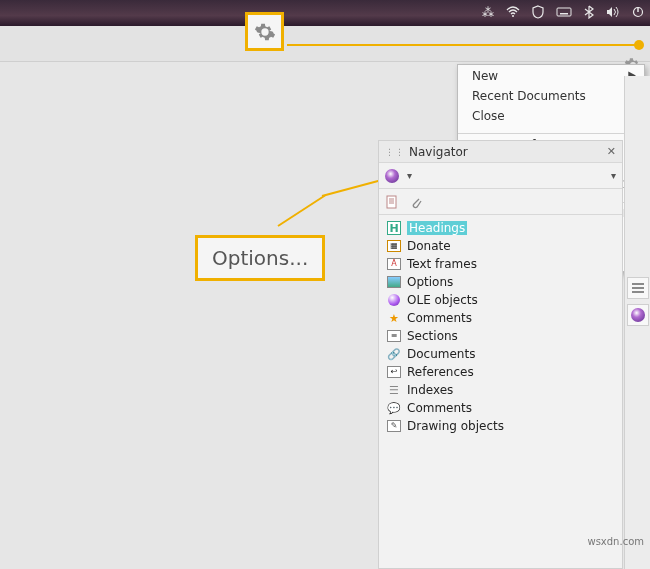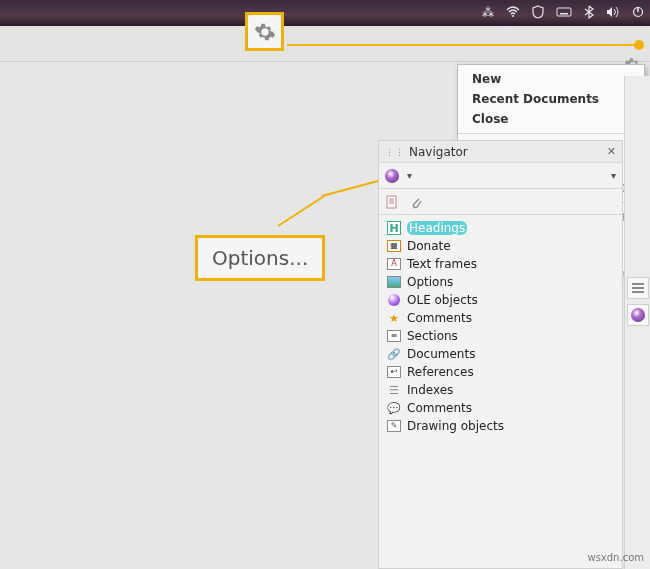--- a/index.html
+++ b/index.html
@@ -27,46 +27,46 @@
   .navigator-title .close { margin-left:auto; color:#666; font-size:11px; }
   .nav-toolbar { height:26px; display:flex; align-items:center; gap:8px; padding:0 6px; border-bottom:1px solid #d8d8d8; }
   .nav-toolbar .compass { width:14px; height:14px; border-radius:50%; background:radial-gradient(circle at 40% 35%, #fff 0,#b06bd0 35%,#5a2a8a 100%); font-size:0; }
   .nav-toolbar .dd { font-size:10px; color:#555; }
   .nav-toolbar2 { height:26px; display:flex; align-items:center; gap:10px; padding:0 6px; border-bottom:1px solid #d8d8d8; }
   .nav-toolbar2 svg { width:14px; height:14px; }
   
   .tree { padding:4px 4px; font-size:12px; color:#222; }
   .tree-item { display:flex; align-items:center; height:18px; gap:6px; padding-left:4px; }
   .tree-item .ico { width:14px; height:14px; display:flex; align-items:center; justify-content:center; font-size:11px; }
-  .tree-item.sel .lbl { background:#5fced6; color:#fff; padding:0 2px;border-radius:6px; }
+  .tree-item.sel .lbl { background:#5fced6; color:#fff; padding:0 2px; }
   
   
   .side-strip { position:absolute; top:76px; right:0; width:26px; bottom:0; background:#ececec; border-left:1px solid #d0d0d0; }
   .side-strip .btn { width:22px; height:22px; margin:3px auto; border:1px solid #cfcfcf; background:#f8f8f8; display:flex; align-items:center; justify-content:center; }
   .side-strip .hamburger { position:relative; top:198px; }
   .side-strip .compass-btn { position:relative; top:200px; }
   
   
   .menu { position:absolute; top:64px; left:457px; width:188px; background:#fafafa; border:1px solid #bcbcbc; box-shadow:2px 3px 6px rgba(0,0,0,0.25); font-size:12px; color:#333; padding:4px 0; }
-  .menu-item { height:20px; display:flex; align-items:center; padding:0 14px; position:relative;font-weight:bold; }
+  .menu-item { height:20px; display:flex; padding:0 14px; position:relative; }
   .menu-item .arrow { position:absolute; right:8px; font-size:10px; color:#444; }
   .menu-item .accel { position:absolute; right:8px; font-size:11px; color:#999; }
   .menu-sep { height:1px; background:#d4d4d4; margin:4px 0; }
   
   
   .options-highlight { position:absolute; top:235px; left:195px; padding:8px 14px; background:#f5f5f5; border:3px solid #f0b000; font-size:20px; color:#555; }
   
   
   .line1 { position:absolute; top:44px; left:287px; width:350px; height:2px; background:#f0b000; }
   .dot1 { position:absolute; top:40px; left:634px; width:10px; height:10px; background:#f0b000; border-radius:50%; }
   .line2a { position:absolute; top:191px; left:463px; width:10px; height:10px; background:#f0b000; border-radius:50%; }
   .line2 { position:absolute; background:#f0b000; }
   
   
-  .watermark { position:absolute; right:6px; bottom:6px; font-size:10px; color:#777; }
+  .watermark { position:absolute; right:6px; bottom:22px; font-size:10px; color:#777; }
   
   .icon-box { width:14px; height:12px; border:1px solid #888; background:#fff; font-size:8px; text-align:center; line-height:10px; }
 </style>
 </head>
 <body>
 
 <div class="systembar">
   <div class="systray">
     <span>⁂</span>
     <span>

